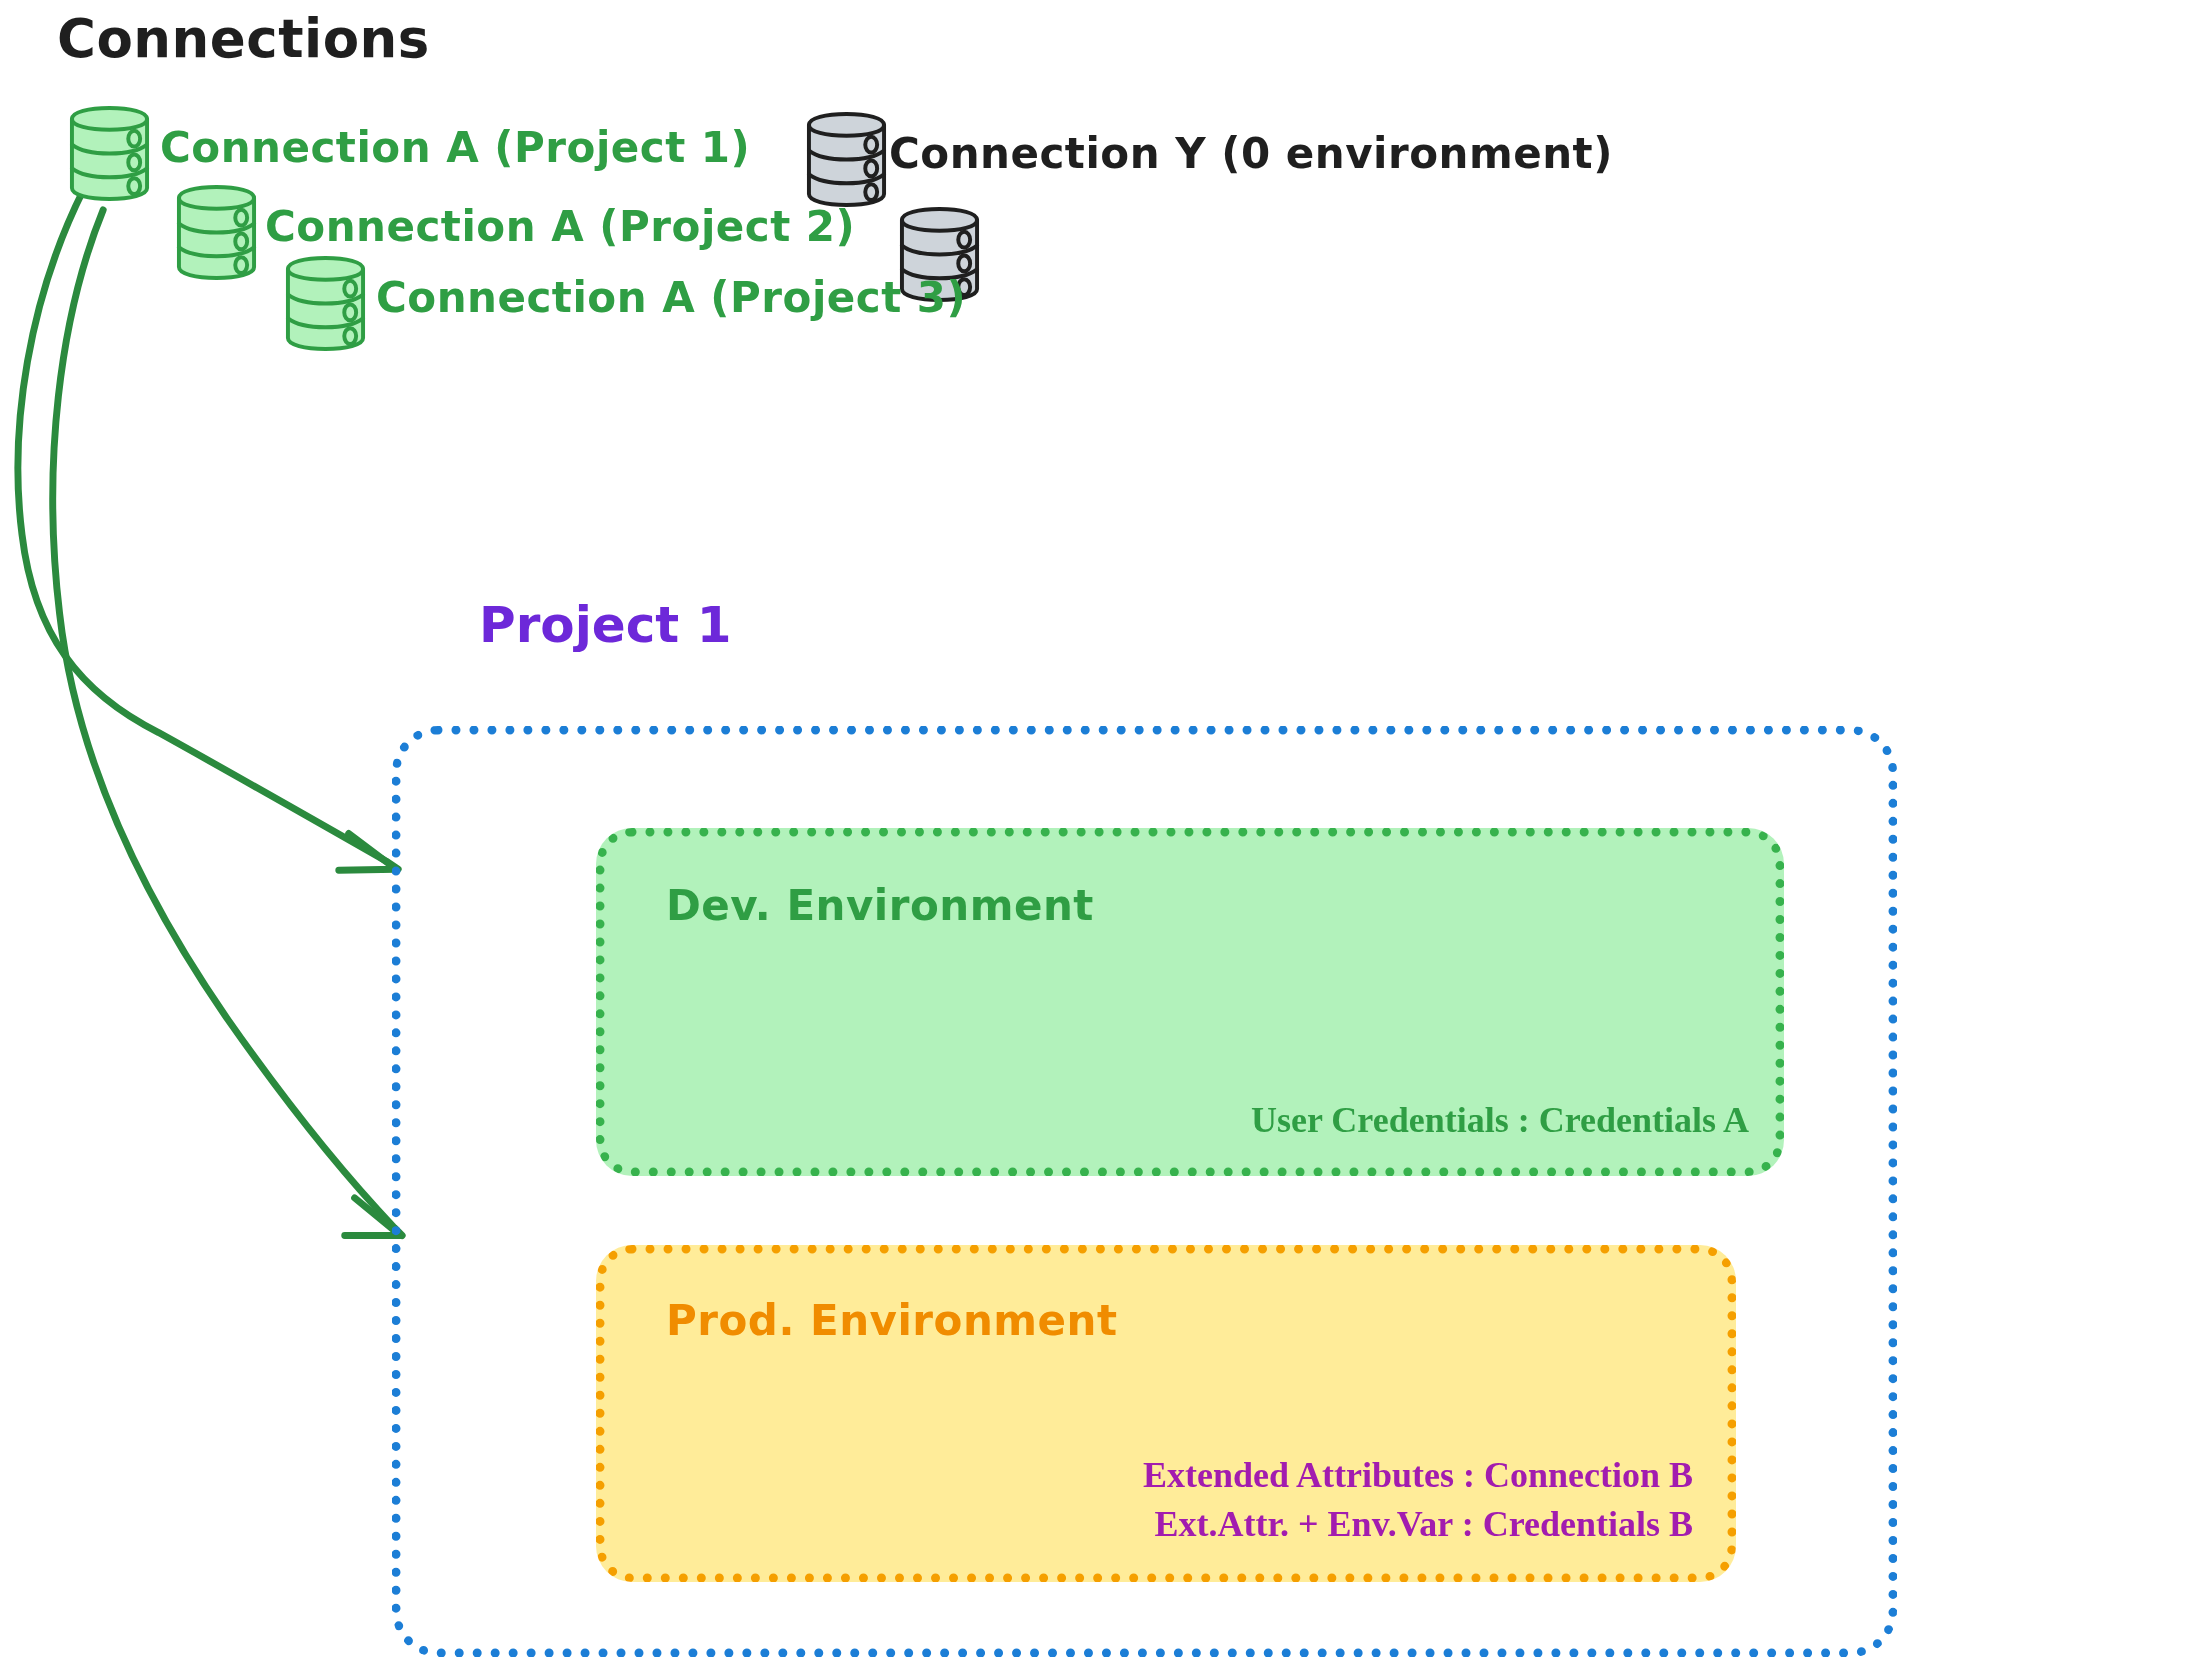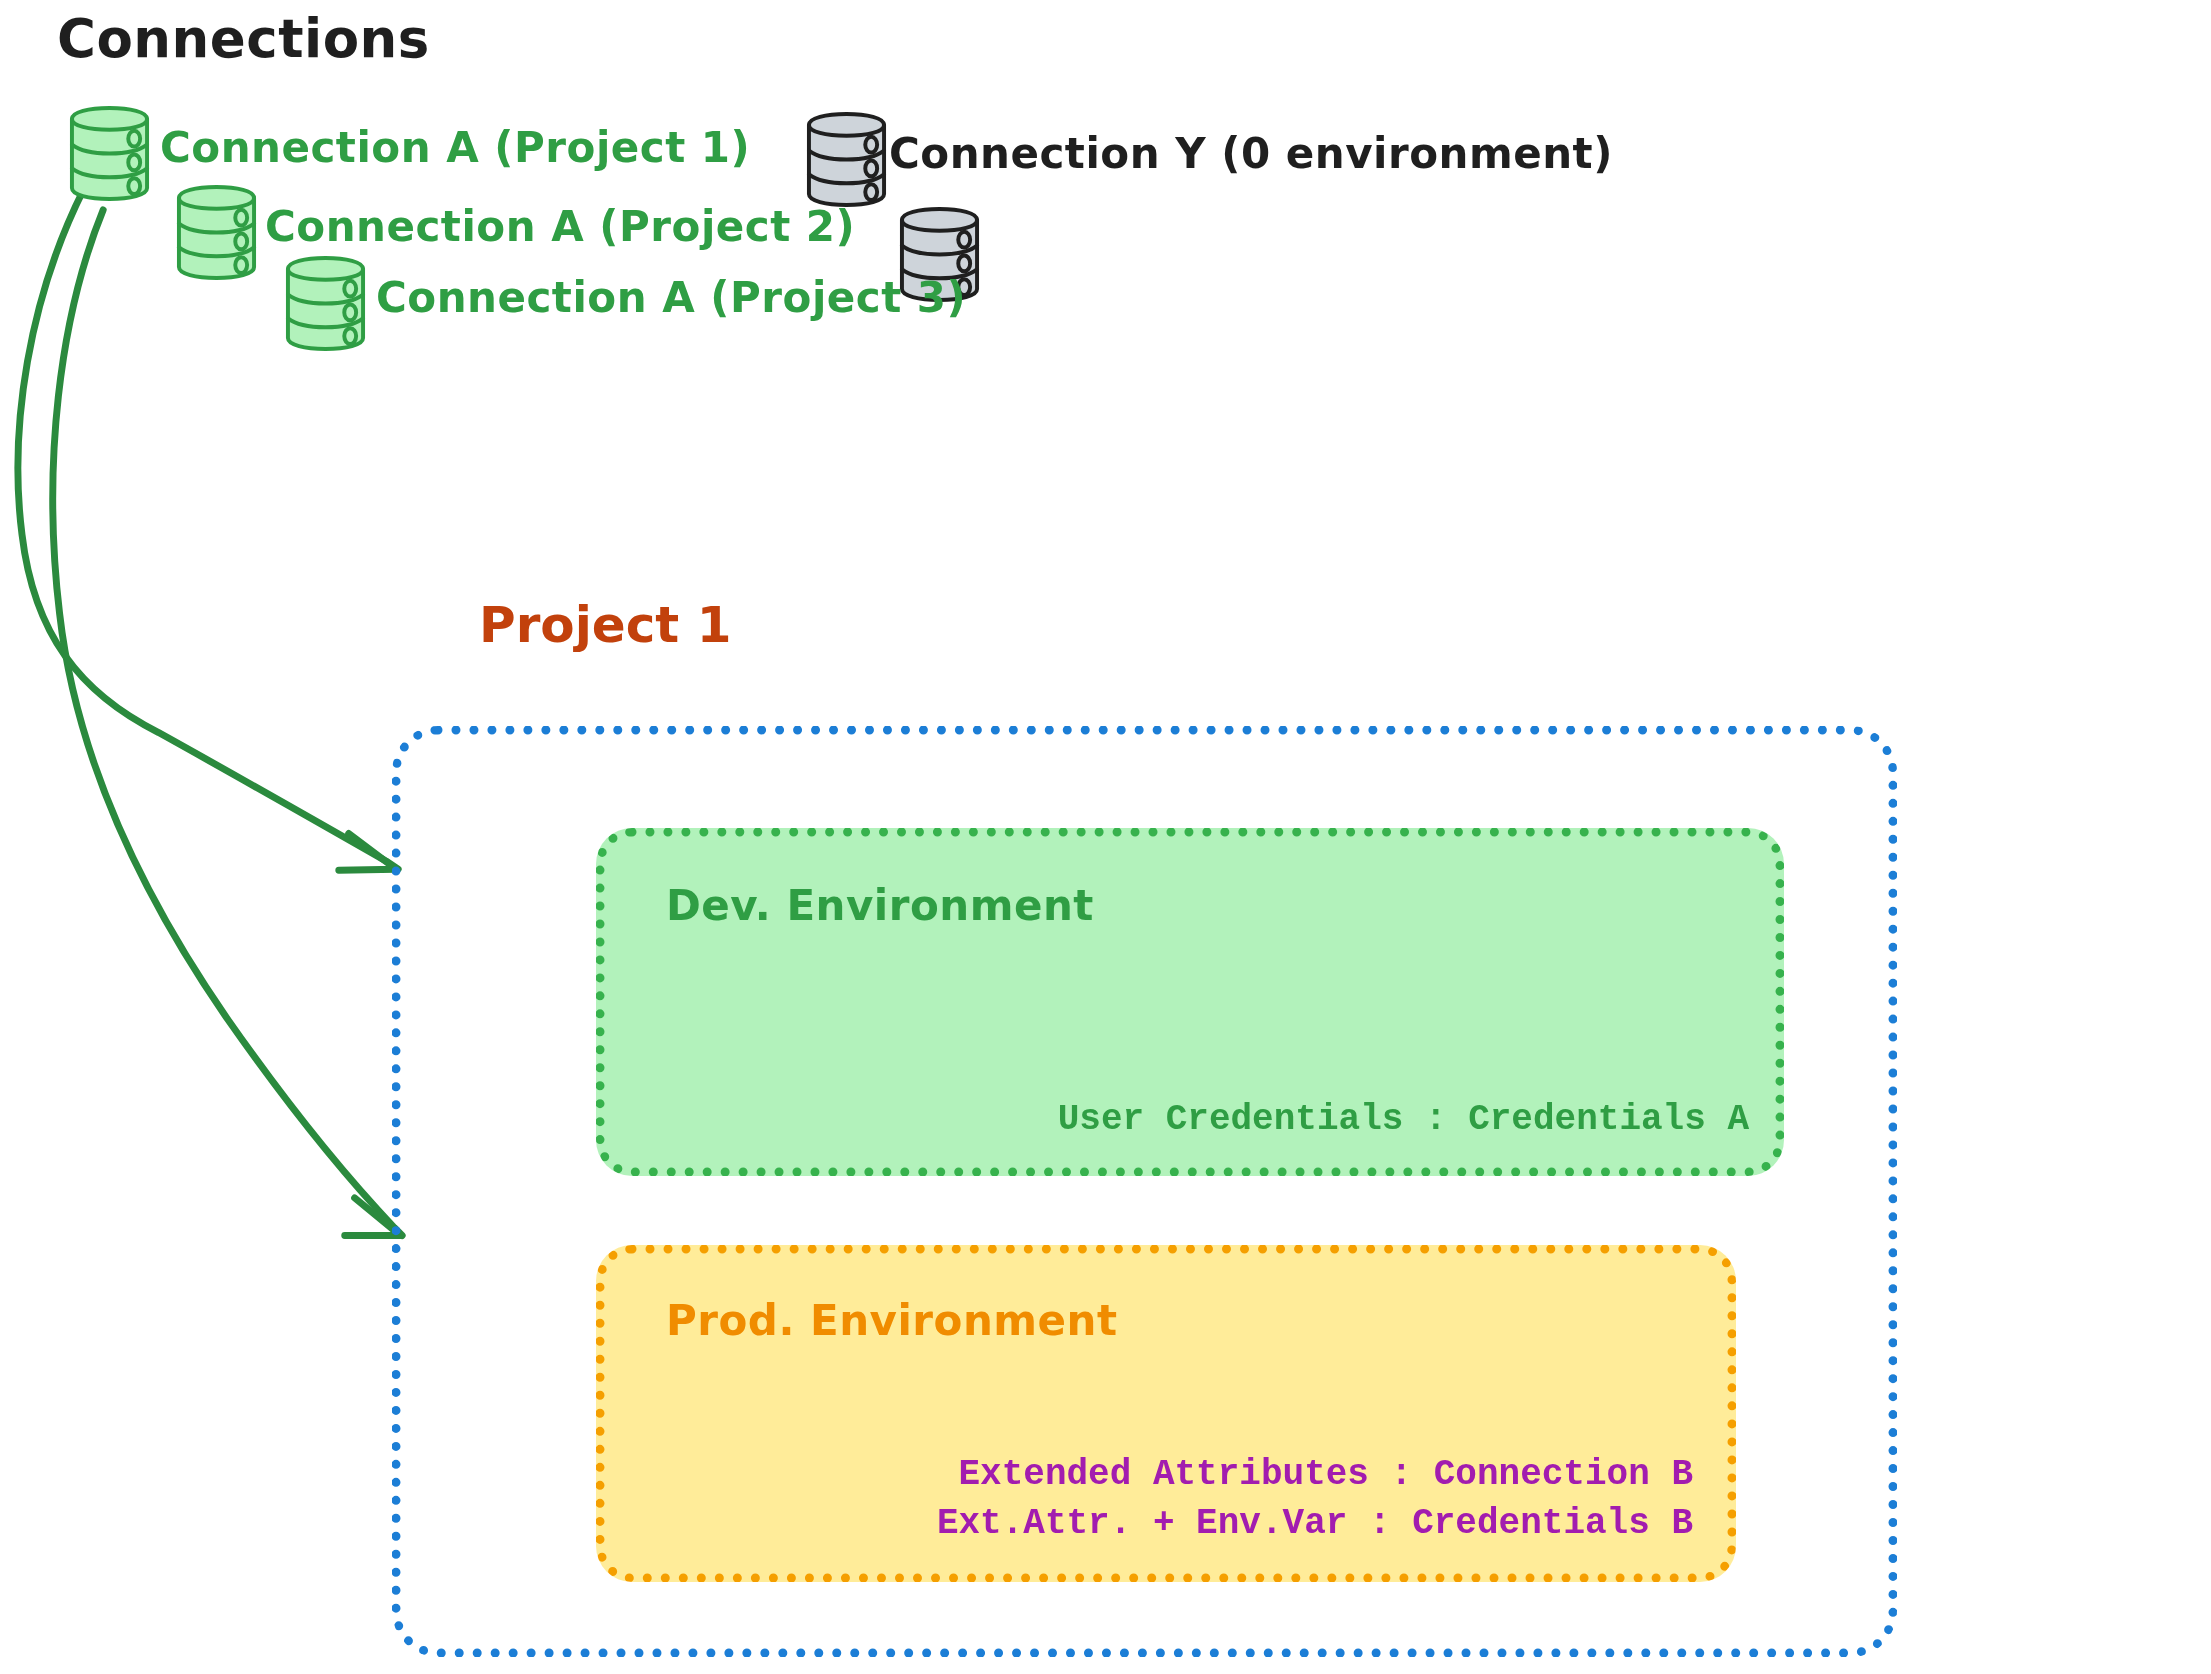--- a/index.html
+++ b/index.html
@@ -54,21 +54,21 @@
   #label-conn-y  { left: 889px;  top: 129px; }
   #label-conn-z  { left: 990px; top: 226px; }
 
   
   #label-project1 {
     left: 479px;
     top: 596px;
     font-family: "DejaVu Sans", sans-serif;
     font-size: 50px;
     font-weight: 600;
-    color: #c2410c;
+    color: #6d28d9;
     white-space: nowrap;
   }
 
   
   .dotted-box {
     border-style: dotted;
     border-radius: 40px;
     box-sizing: border-box;
   }
 
@@ -119,21 +119,21 @@
     color: #2f9e44;
   }
   #prod-env-title {
     left: 61px; top: 42px;
     color: #f08c00;
   }
 
   
   .mono-lines {
     position: absolute;
-    font-family: Liberation Mono, monospace;
+    font-family: Liberation Serif, serif;
     font-size: 36px;
     font-weight: 700;
     line-height: 1.36;
     letter-spacing: 0px;
     white-space: pre;
     text-align: right;
   }
   #dev-env-lines {
     right: 26px;
     bottom: 22px;

